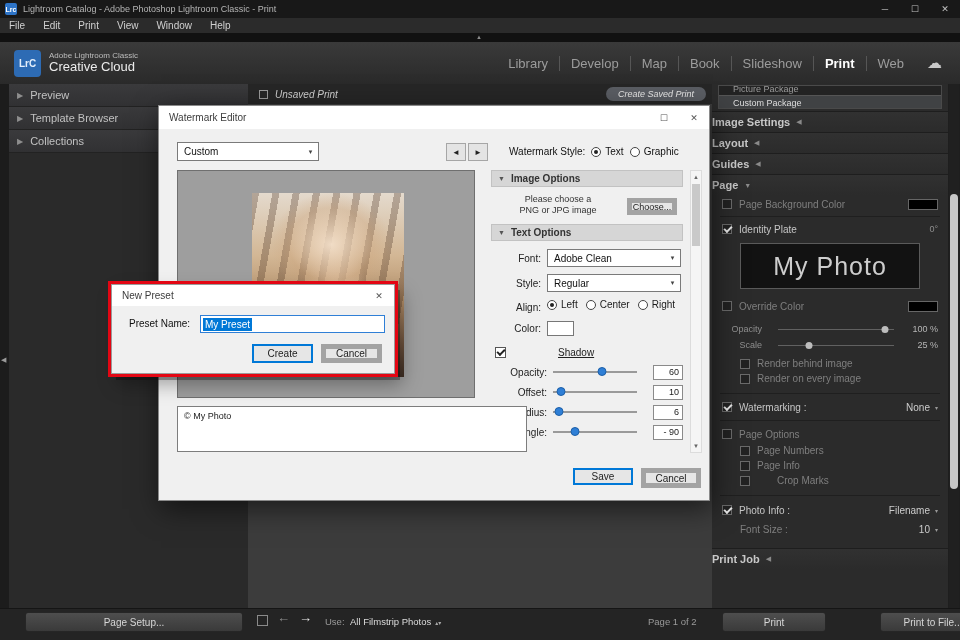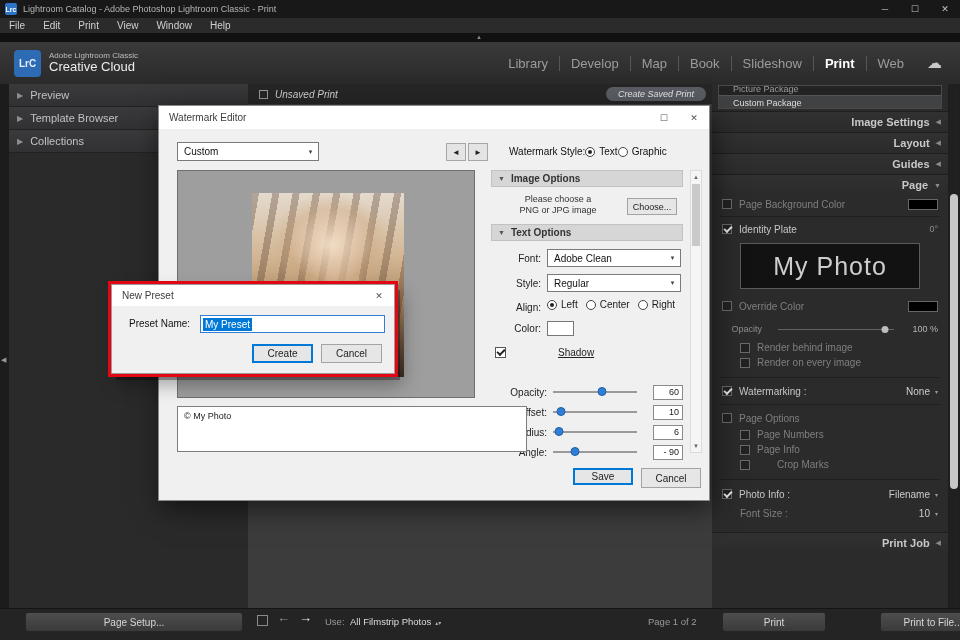--- a/index.html
+++ b/index.html
@@ -56,21 +56,21 @@
   .main-area { position:absolute; left:248px; top:104px; width:464px; height:504px; background:#3c3c3c; }
 
   
   .right-panel { position:absolute; left:712px; top:84px; width:236px; height:524px; background:#2b2b2b;
                  color:#c0c0c0; overflow:hidden; }
   .rp-topbox { margin:1px 6px 2px 6px; border:1px solid #4a4a4a; background:#232323; height:24px; overflow:hidden; }
   .rp-toprow { height:12px; font-size:9px; color:#9a9a9a; padding-left:14px; display:flex; align-items:center; }
   .rp-toprow.first { margin-top:-3px; }
   .rp-toprow.selected { background:#404244; border-top:1px solid #555; color:#dedede; height:14px; }
   .rp-header { height:21px; border-top:1px solid #1e1e1e; display:flex; align-items:center;
-               justify-content:flex-end; font-size:11px; font-weight:bold; color:#c8c8c8;
+               font-size:11px; font-weight:bold; color:#c8c8c8;
                padding-right:7px; background:linear-gradient(#313131,#2b2b2b); }
   .rp-header .arr { font-size:7px; color:#8a8a8a; margin-left:6px; font-weight:normal; }
   .rp-row { display:flex; align-items:center; font-size:10px; color:#c6c6c6; padding:0 10px; height:18px; }
   .rp-row.dim { color:#7f7f7f; }
   .rp-row .spacer { flex:1; }
   .indent { padding-left:28px; }
   .cb { width:10px; height:10px; border:1px solid #6a6a6a; background:#222; margin-right:7px;
         flex:none; position:relative; }
   .cb.checked::after { content:""; position:absolute; left:1px; top:1px; width:6px; height:3px;
         border-left:2px solid #e6e6e6; border-bottom:2px solid #e6e6e6; transform:rotate(-45deg); }
@@ -108,55 +108,55 @@
   .dlg-title { height:23px; background:#fff; display:flex; align-items:center; padding-left:10px;
          color:#3c3c3c; font-size:10px; }
   .dlg-btns { margin-left:auto; display:flex; }
   .dlg-btn { width:30px; height:23px; display:flex; align-items:center; justify-content:center;
          color:#555; font-size:9px; }
   .dd-light { position:absolute; background:#fff; border:1px solid #7a7a7a; display:flex;
          align-items:center; font-size:10px; color:#111; padding-left:6px; }
   .dd-light .dda { margin-left:auto; width:15px; text-align:center; color:#444; font-size:7px; }
   .sq-btn { position:absolute; width:20px; height:18px; background:#e4e4e4; border:1px solid #a6a6a6;
          display:flex; align-items:center; justify-content:center; color:#222; font-size:8px; }
-  .wm-style { position:absolute; left:350px; top:40px; display:flex; align-items:center; 
+  .wm-style { position:absolute; left:350px; top:40px; display:flex; align-items:center; gap:6px;
          font-size:10px; color:#111; }
   .radio { width:10px; height:10px; border:1px solid #444; border-radius:50%; background:#fff;
          position:relative; flex:none; }
   .radio.sel::after { content:""; position:absolute; left:2px; top:2px; right:2px; bottom:2px;
          background:#222; border-radius:50%; }
   .rlabel { display:flex; align-items:center; gap:4px; }
   .wm-preview { position:absolute; left:18px; top:64px; width:298px; height:228px; background:#9e9e9e;
          border:1px solid #6f6f6f; }
   .wm-photo { position:absolute; left:74px; top:22px; width:152px; height:184px;
       background:
         radial-gradient(60px 52px at 52% 28%, rgba(242,222,200,.95), rgba(205,165,125,.35) 70%, rgba(0,0,0,0) 100%),
         radial-gradient(42px 64px at 56% 56%, rgba(232,202,172,.85), rgba(0,0,0,0) 75%),
         repeating-linear-gradient(100deg, rgba(66,42,28,.30) 0 7px, rgba(0,0,0,0) 7px 20px),
         linear-gradient(180deg, #e4dacd 0%, #d3b795 34%, #b28d67 60%, #6f533e 82%, #3e2e24 100%); }
   .opt-hdr { position:absolute; left:332px; width:192px; height:17px; background:#d6d6d6;
          border:1px solid #c2c2c2; display:flex; align-items:center; font-size:10px; font-weight:bold;
          color:#333; padding-left:6px; }
   .opt-hdr .tri { font-size:7px; margin-right:6px; color:#555; font-weight:normal; }
   .hint { position:absolute; left:338px; top:88px; width:122px; text-align:center; font-size:9px;
          color:#333; line-height:11px; }
-  .btn-light { position:absolute; background:#e6e6e6; border:1px solid #a3a3a3; font-size:9px;
+  .btn-light { position:absolute; background:#e6e6e6; border:5px solid #a3a3a3; font-size:9px;
          display:flex; align-items:center; justify-content:center; color:#222; }
   .btn-light.primary { border:2px solid #0078d7; }
   .fld-lbl { position:absolute; width:56px; text-align:right; font-size:10px; color:#222; }
   .align-group { position:absolute; left:388px; top:193px; display:flex; align-items:center; gap:8px;
          font-size:10px; }
   .color-swatch { position:absolute; left:388px; top:215px; width:27px; height:15px; background:#fff;
          border:1px solid #777; }
   .cbl { width:11px; height:11px; background:#fff; border:1px solid #555; position:relative; flex:none; }
   .cbl.checked::after { content:""; position:absolute; left:1px; top:1px; width:6px; height:3px;
          border-left:2px solid #222; border-bottom:2px solid #222; transform:rotate(-45deg); }
   .shadow-row { position:absolute; left:336px; top:241px; display:flex; align-items:center; font-size:10px; }
   .shadow-row .sh-lbl { margin-left:52px; color:#222;text-decoration:underline; }
-  .sl-row { position:absolute; left:332px; width:192px; height:16px; display:flex; align-items:center;margin-top:20px; }
+  .sl-row { position:absolute; left:332px; width:192px; height:16px; display:flex; align-items:center; }
   .sl-lbl { width:62px; text-align:right; font-size:10px; color:#222; padding-right:6px; }
   .sl-track { width:84px; height:2px; background:#9a9a9a; position:relative; }
   .sl-thumb { position:absolute; top:-4px; width:9px; height:9px; background:#2f7fd6;
          border:1px solid #1c5fa8; border-radius:50%; transform:translateX(-50%); }
   .sl-val { margin-left:auto; width:30px; height:15px; background:#fff; border:1px solid #8a8a8a;
          font-size:9px; display:flex; align-items:center; justify-content:flex-end; padding-right:3px; }
   .wm-sb { position:absolute; left:531px; top:64px; width:12px; height:283px; background:#f5f5f5;
          border:1px solid #dcdcdc; }
   .wm-sb .a { height:12px; font-size:6px; color:#666; text-align:center; line-height:12px; }
   .wm-sb .a.bottom { position:absolute; bottom:0; left:0; right:0; }
@@ -285,20 +285,27 @@
       <span>Override Color</span>
       <span class="swatch"></span>
     </div>
     <div class="rp-slider" style="margin-top:6px;">
       <span class="lbl">Opacity</span>
       <span class="rp-track">
           <span class="rp-thumb" style="left:92%;"></span>
         </span>
       <span class="val">100 %</span>
     </div>
+    <div class="rp-slider">
+      <span class="lbl">Scale</span>
+      <span class="rp-track">
+          <span class="rp-thumb" style="left:27%;"></span>
+        </span>
+      <span class="val">25 %</span>
+    </div>
     <div class="rp-row dim indent" style="height:15px;margin-top:3px;">
       <span class="cb"></span>
       <span>Render behind image</span>
     </div>
     <div class="rp-row dim indent" style="height:15px;">
       <span class="cb"></span>
       <span>Render on every image</span>
     </div>
     <div class="rp-sep" style="margin-top:7px;"></div>
     <div class="rp-row" style="height:20px;">

